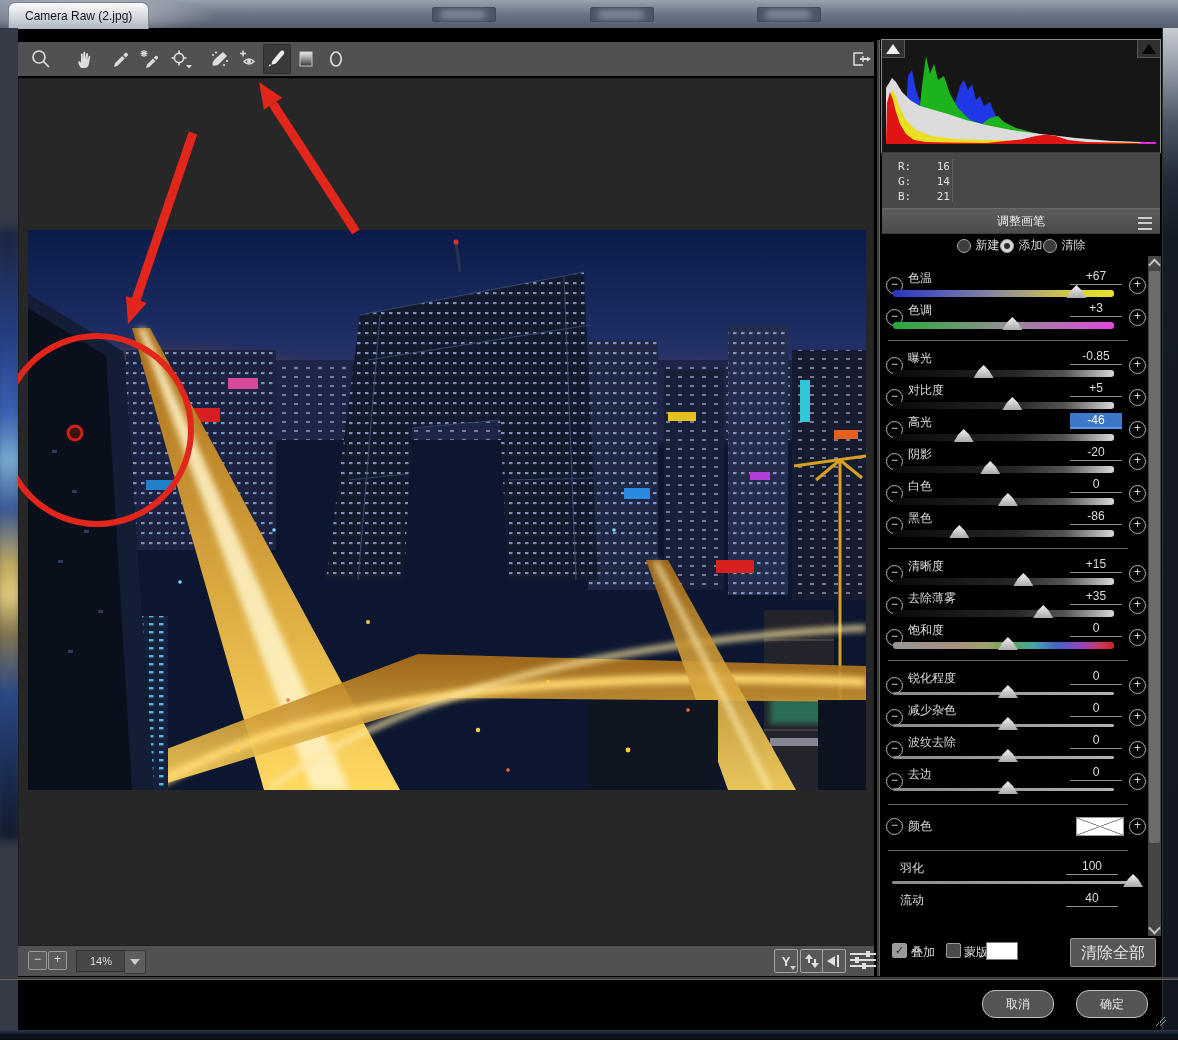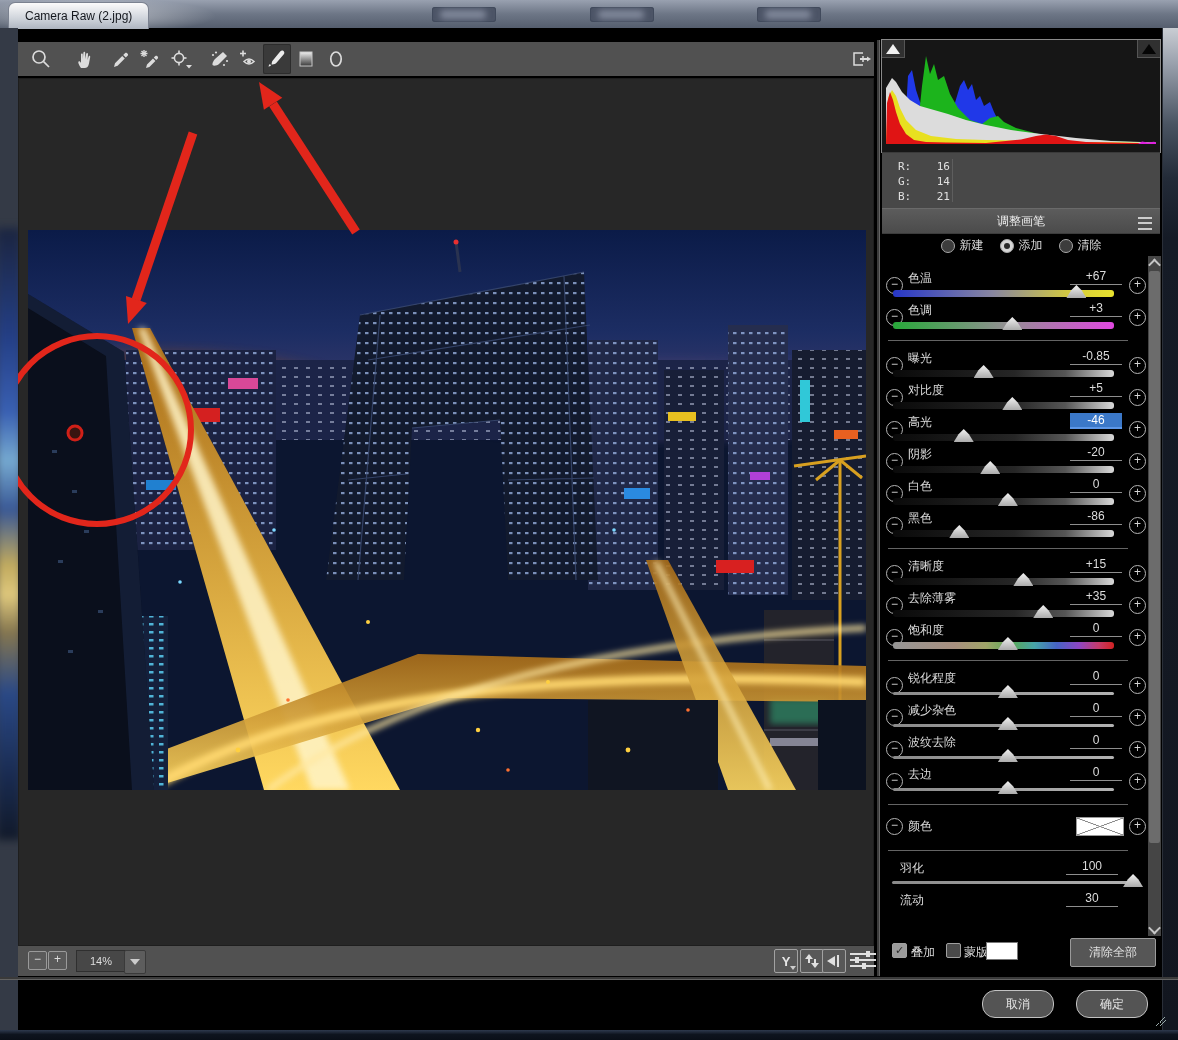--- a/index.html
+++ b/index.html
@@ -64,21 +64,21 @@
       border-top:1px solid #3a3a3a;border-bottom:1px solid #3a3a3a;
       font-family:"DejaVu Sans Mono","Liberation Mono",monospace;font-size:11px;color:#e0e0e0;}
   .rgbline{position:absolute;left:16px;width:52px;height:14px;display:flex;justify-content:space-between;}
   .rgbdiv{position:absolute;left:70px;top:6px;width:1px;height:43px;background:#5e5e5e;}
   .phead{position:absolute;left:882px;top:208px;width:278px;height:24px;
       background:linear-gradient(180deg,#5c5c5c,#4b4b4b);border-top:1px solid #6a6a6a;border-bottom:1px solid #3c3c3c;
       text-align:center;font-size:12px;line-height:24px;color:#ececec;}
   .burger{position:absolute;right:8px;top:8px;width:14px;height:9px;
       border-top:2px solid #ccc;border-bottom:2px solid #ccc;}
   .burger:after{content:"";position:absolute;left:0;top:2.5px;width:14px;height:2px;background:#ccc;}
-  .modes{position:absolute;left:882px;top:233px;width:278px;height:25px;display:flex;gap:16px;
+  .modes{position:absolute;left:882px;top:233px;width:278px;height:25px;display:flex;
       align-items:center;justify-content:center;font-size:12px;color:#dcdcdc;}
   .mode{display:flex;align-items:center;gap:5px;}
   .radio{width:12px;height:12px;border-radius:50%;border:1px solid #a8a8a8;background:#3c3c3c;position:relative;}
   .mode.sel .radio{background:#d6d6d6;}
   .mode.sel .radio:after{content:"";position:absolute;left:3px;top:3px;width:6px;height:6px;border-radius:50%;background:#2a2a2a;}
   
   .sliders{position:absolute;left:884px;top:258px;width:262px;height:677px;overflow:hidden;}
   .srow{position:relative;height:32px;}
   .cbtn{position:absolute;width:15px;height:15px;border:1px solid #b4b4b4;border-radius:50%;
       color:#d6d6d6;font-size:12px;line-height:13px;text-align:center;}
@@ -120,21 +120,21 @@
   .chev.up{transform:rotate(45deg) translate(1px,1px);}
   .chev.dn{transform:rotate(225deg) translate(1px,1px);}
   .sthumb-bar{position:absolute;left:1px;top:15px;width:11px;height:572px;background:#6c6c6c;border-radius:2px;}
   
   .pfooter{position:absolute;left:882px;top:936px;width:278px;height:34px;font-size:12px;color:#dcdcdc;}
   .check{position:absolute;top:7px;width:13px;height:13px;border:1px solid #a0a0a0;background:#4a4a4a;border-radius:2px;
       text-align:center;line-height:12px;font-size:11px;color:#2a2a2a;}
   .check.on{background:#9a9a9a;}
   .mask-swatch{position:absolute;left:104px;top:6px;width:30px;height:16px;background:#ffffff;border:1px solid #777;}
   .clear-all{position:absolute;left:188px;top:2px;width:84px;height:27px;border:1px solid #9a9a9a;border-radius:2px;
-      background:#565656;text-align:center;line-height:27px;font-size:12px;color:#e2e2e2;}
+      background:#565656;text-align:center;line-height:27px;font-size:16px;color:#e2e2e2;}
   
   .botdiv{position:absolute;left:0;top:977px;width:1178px;height:2px;background:#3a3a3a;border-bottom:1px solid #636363;}
   .pill{position:absolute;top:990px;width:70px;height:26px;border:1px solid #c2c2c2;border-radius:13px;
       background:#545454;text-align:center;line-height:26px;font-size:12px;color:#e6e6e6;}
   .grip{position:absolute;left:1156px;top:1016px;width:10px;height:10px;
       background:linear-gradient(135deg,transparent 50%,#9aa 50%,#9aa 55%,transparent 55%,transparent 70%,#9aa 70%,#9aa 75%,transparent 75%);}
 </style>
 </head>
 <body>
 
@@ -649,21 +649,21 @@
       <div class="gdiv"></div>
       <div class="brow">
     <span class="slabel">羽化</span>
     <span class="sval">100</span>
     <div class="btrack">
       <div class="sthumb" style="left: 98%;"></div>
     </div>
   </div>
       <div class="brow">
     <span class="slabel">流动</span>
-    <span class="sval">30</span>
+    <span class="sval">40</span>
 
   </div>
     </div>
 
   <div class="scroll">
     <div class="scap" style="top:0">
         <div class="chev up"></div>
       </div>
     <div class="sthumb-bar"></div>
     <div class="scap" style="bottom:0">

